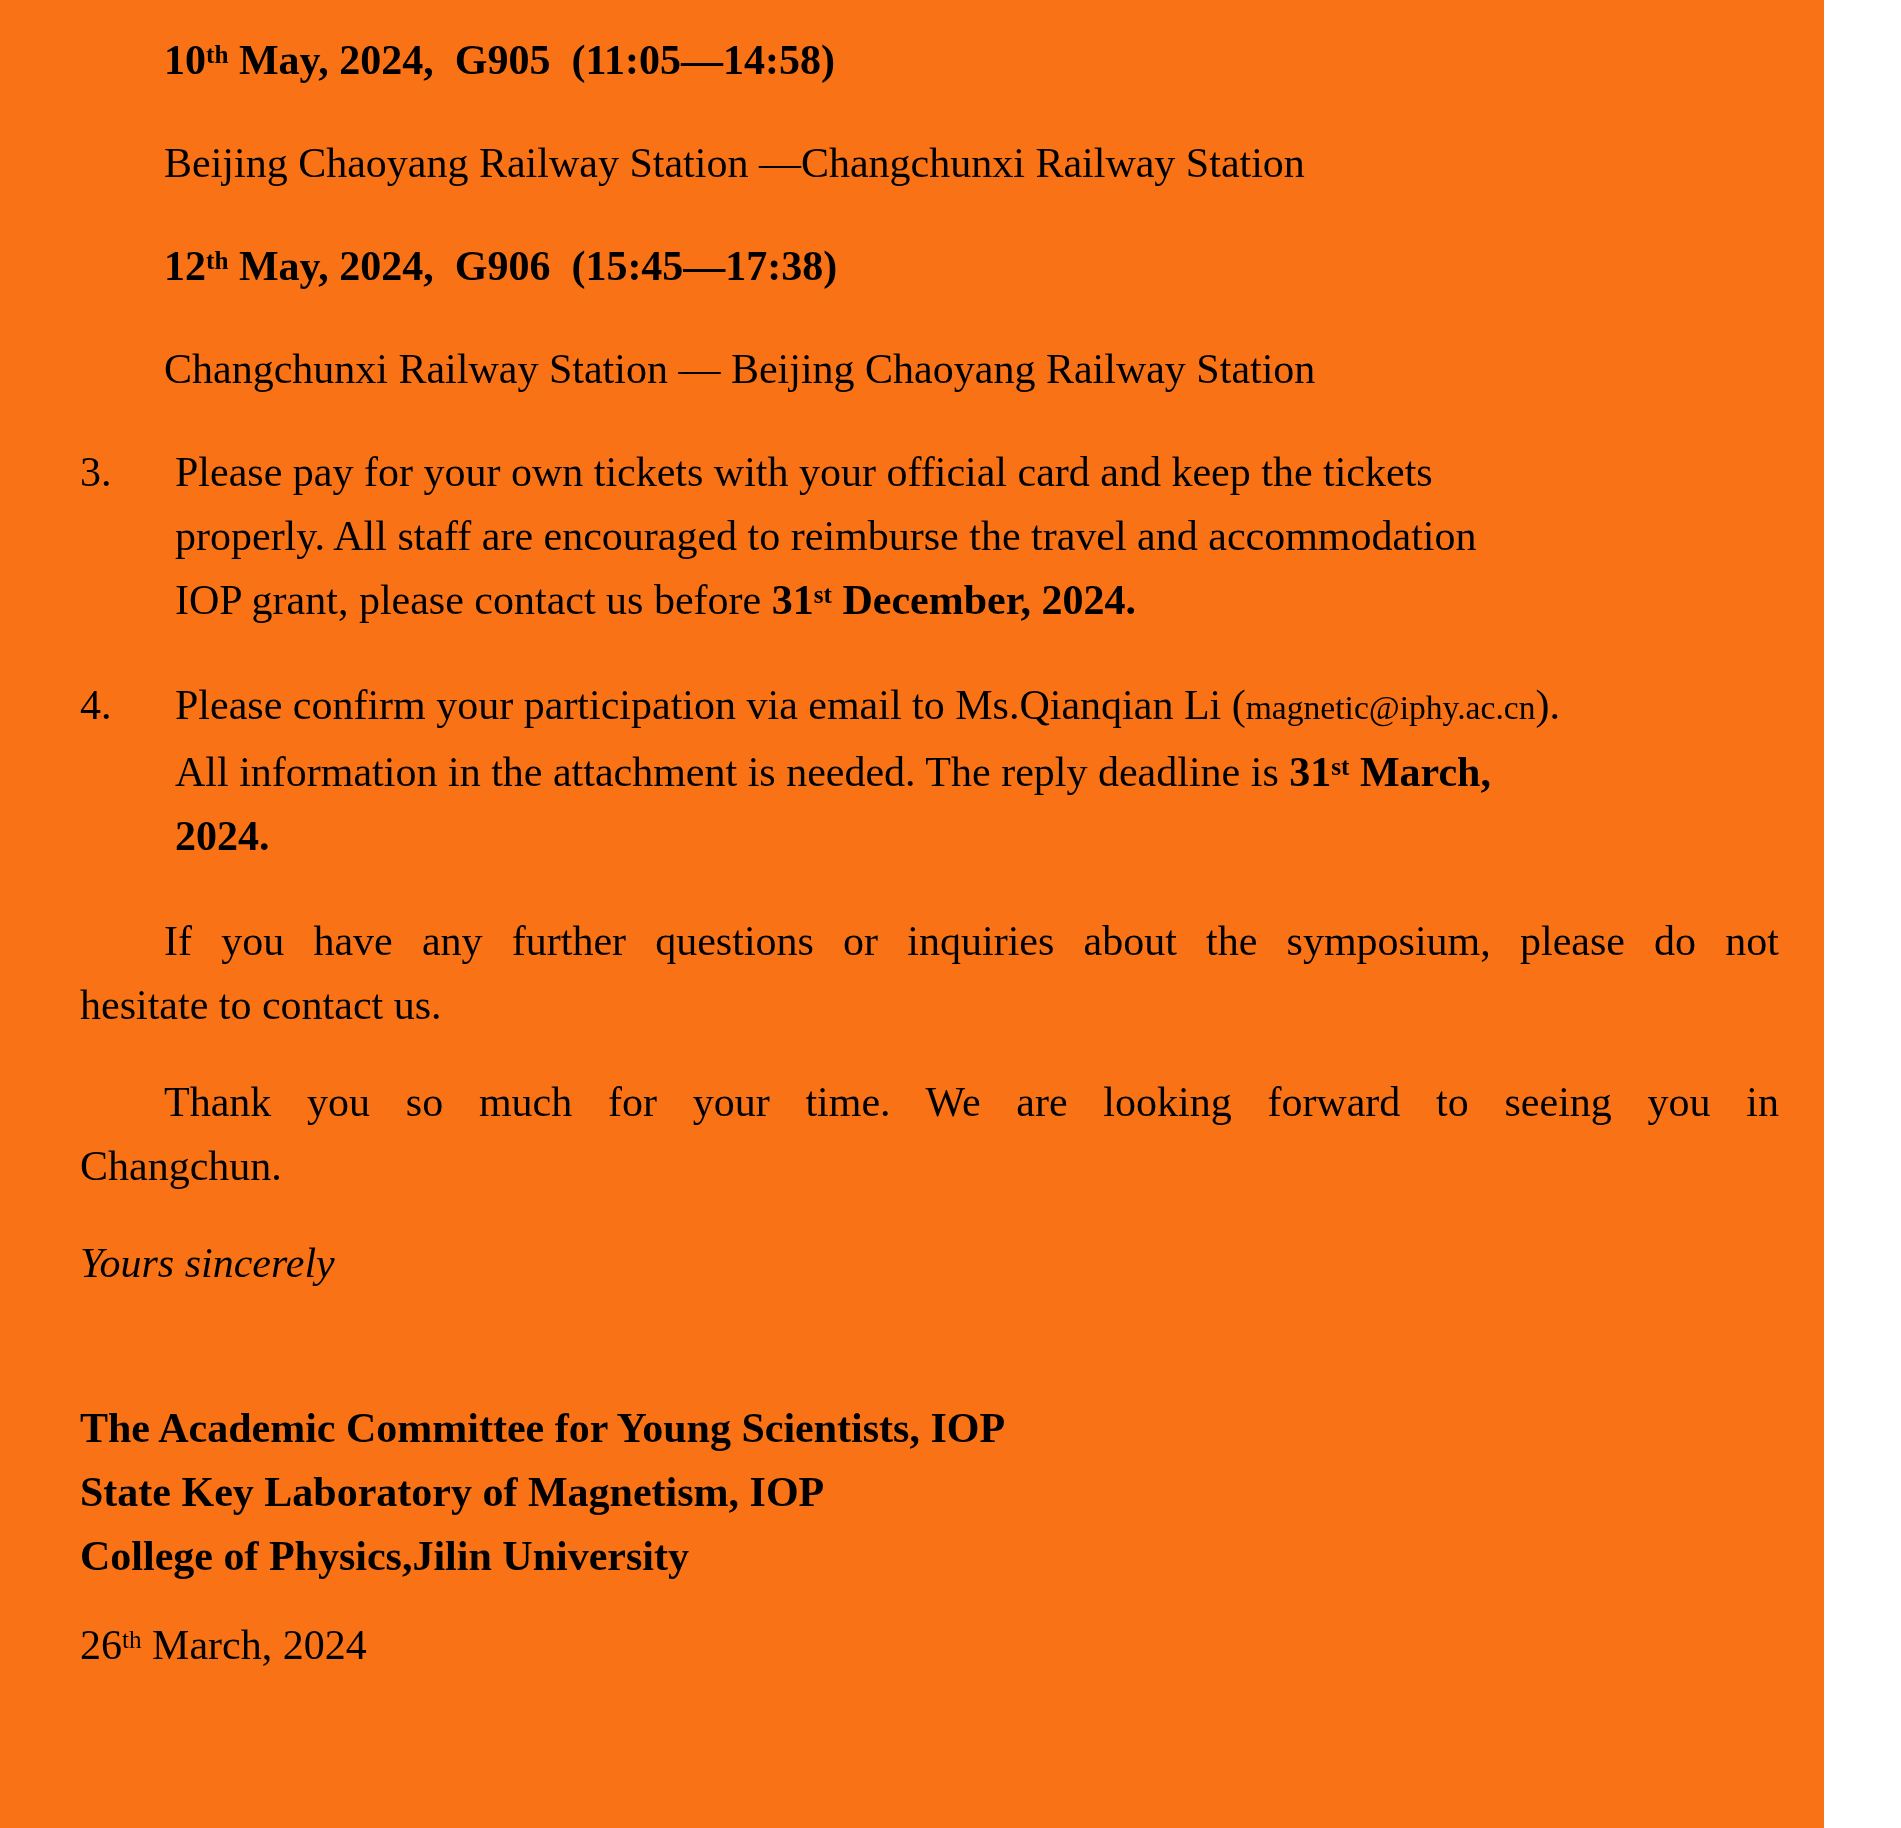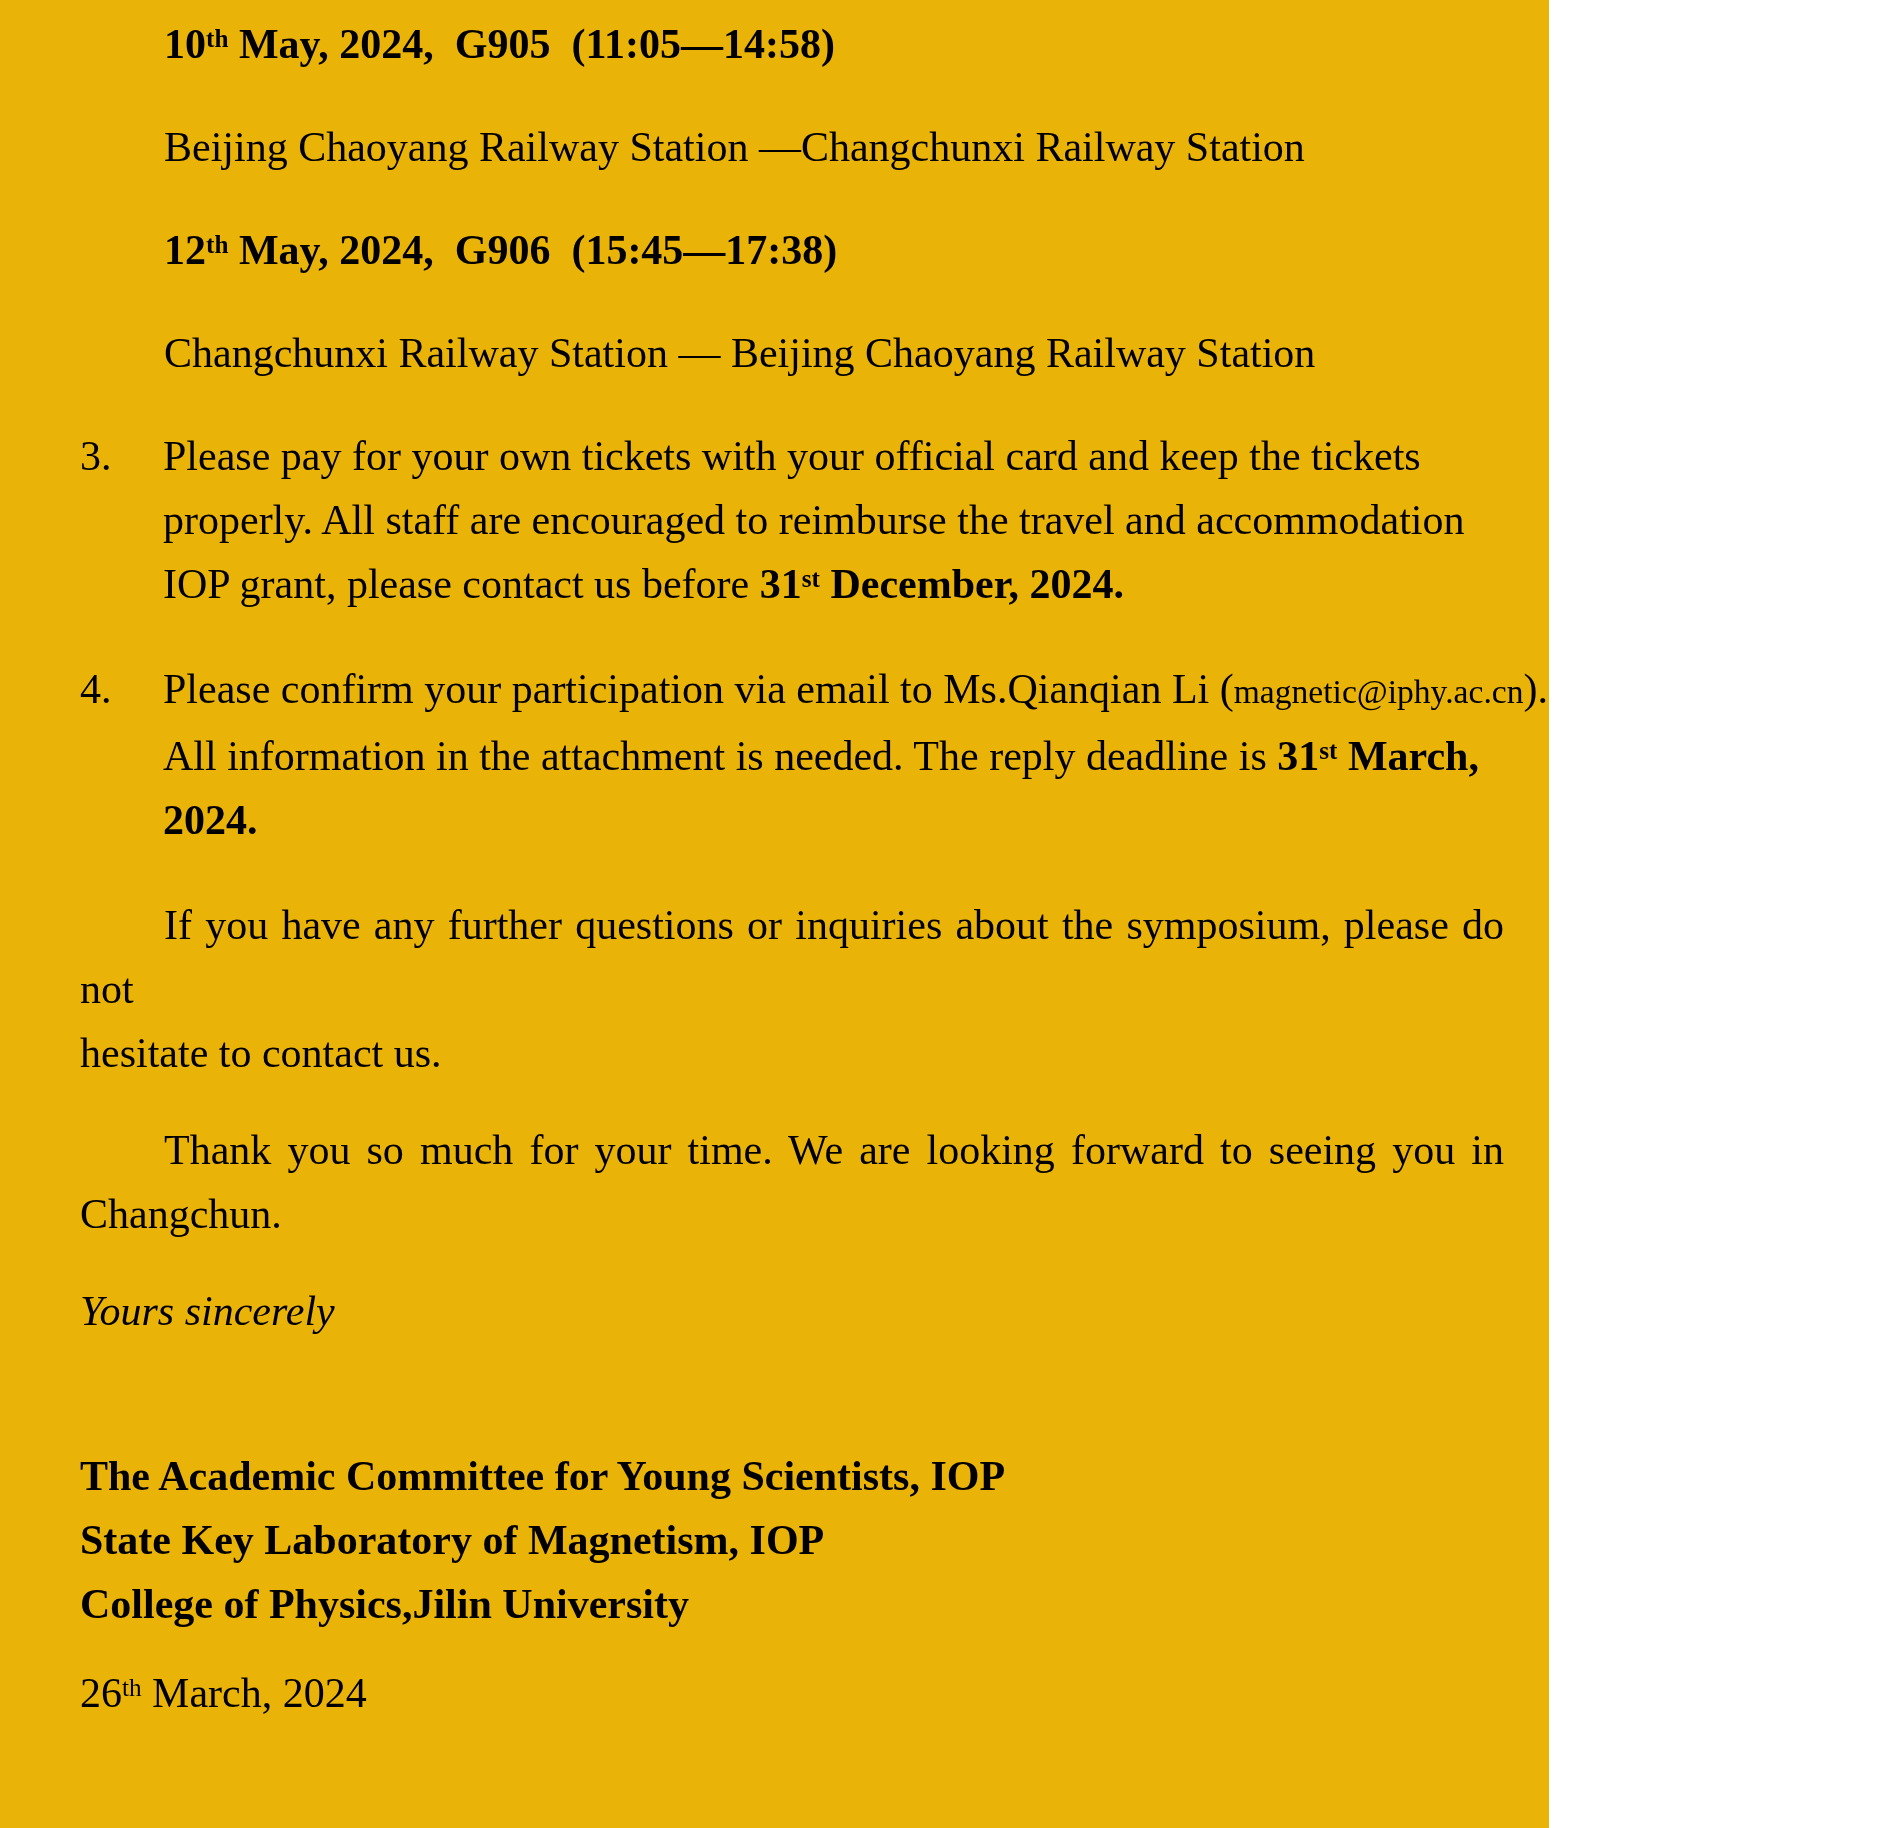--- a/index.html
+++ b/index.html
@@ -3,45 +3,45 @@
 <meta charset="utf-8">
 <title>Document</title>
 <style>
   html, body {
     margin: 0;
     padding: 0;
     background: #ffffff;
   }
   .doc {
     position: relative;
-    width: 1549px;
+    width: 1824px;
     height: 1828px;
     box-sizing: border-box;
-    padding: 12px 45px 0 80px;
-    background: #eab308;
+    padding: 28px 45px 0 80px;
+    background: #f97316;
     color: #000000;
     font-family: "Liberation Serif", "DejaVu Serif", serif;
     font-size: 42px;
     line-height: 64px;
     overflow: hidden;
   }
   
   .it-line {
     margin-left: 84px;
     margin-bottom: 39px;
     white-space: pre;
   }
   
   .list-item {
     display: flex;
     margin-bottom: 41px;
   }
   .list-item:last-of-type { margin-bottom: 30px; }
   .li-num { flex: 0 0 83px; width: 83px; }
-  .li-body { flex: 1; min-width: 0; }
+  .li-body { flex: 1; min-width: 0; margin-left: 12px; }
   .li-body .line { white-space: pre; }
   
   .para { margin-bottom: 33px; }
   .para:last-of-type { margin-bottom: 131px; }
   .para .line:first-child {
     text-align: justify;
     text-align-last: justify;
     text-indent: 84px;
     font-family: Liberation Serif, serif;
   }

